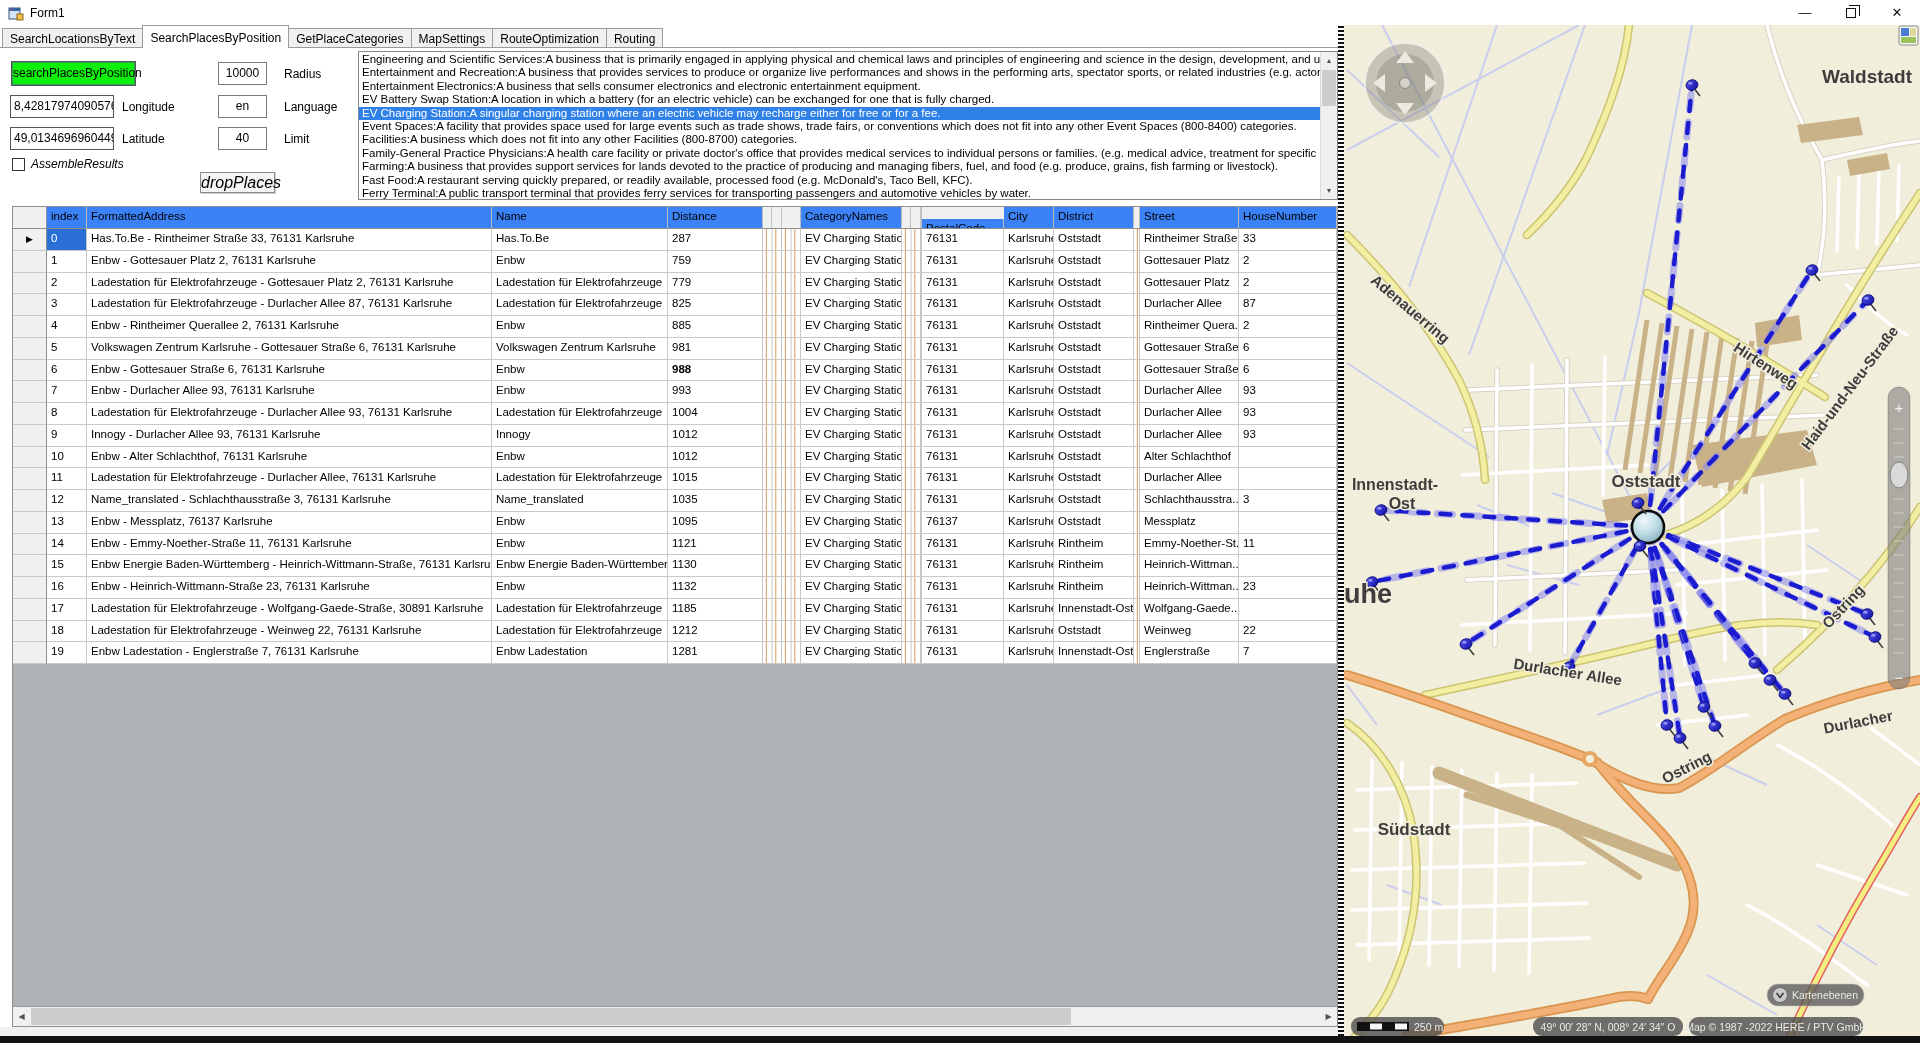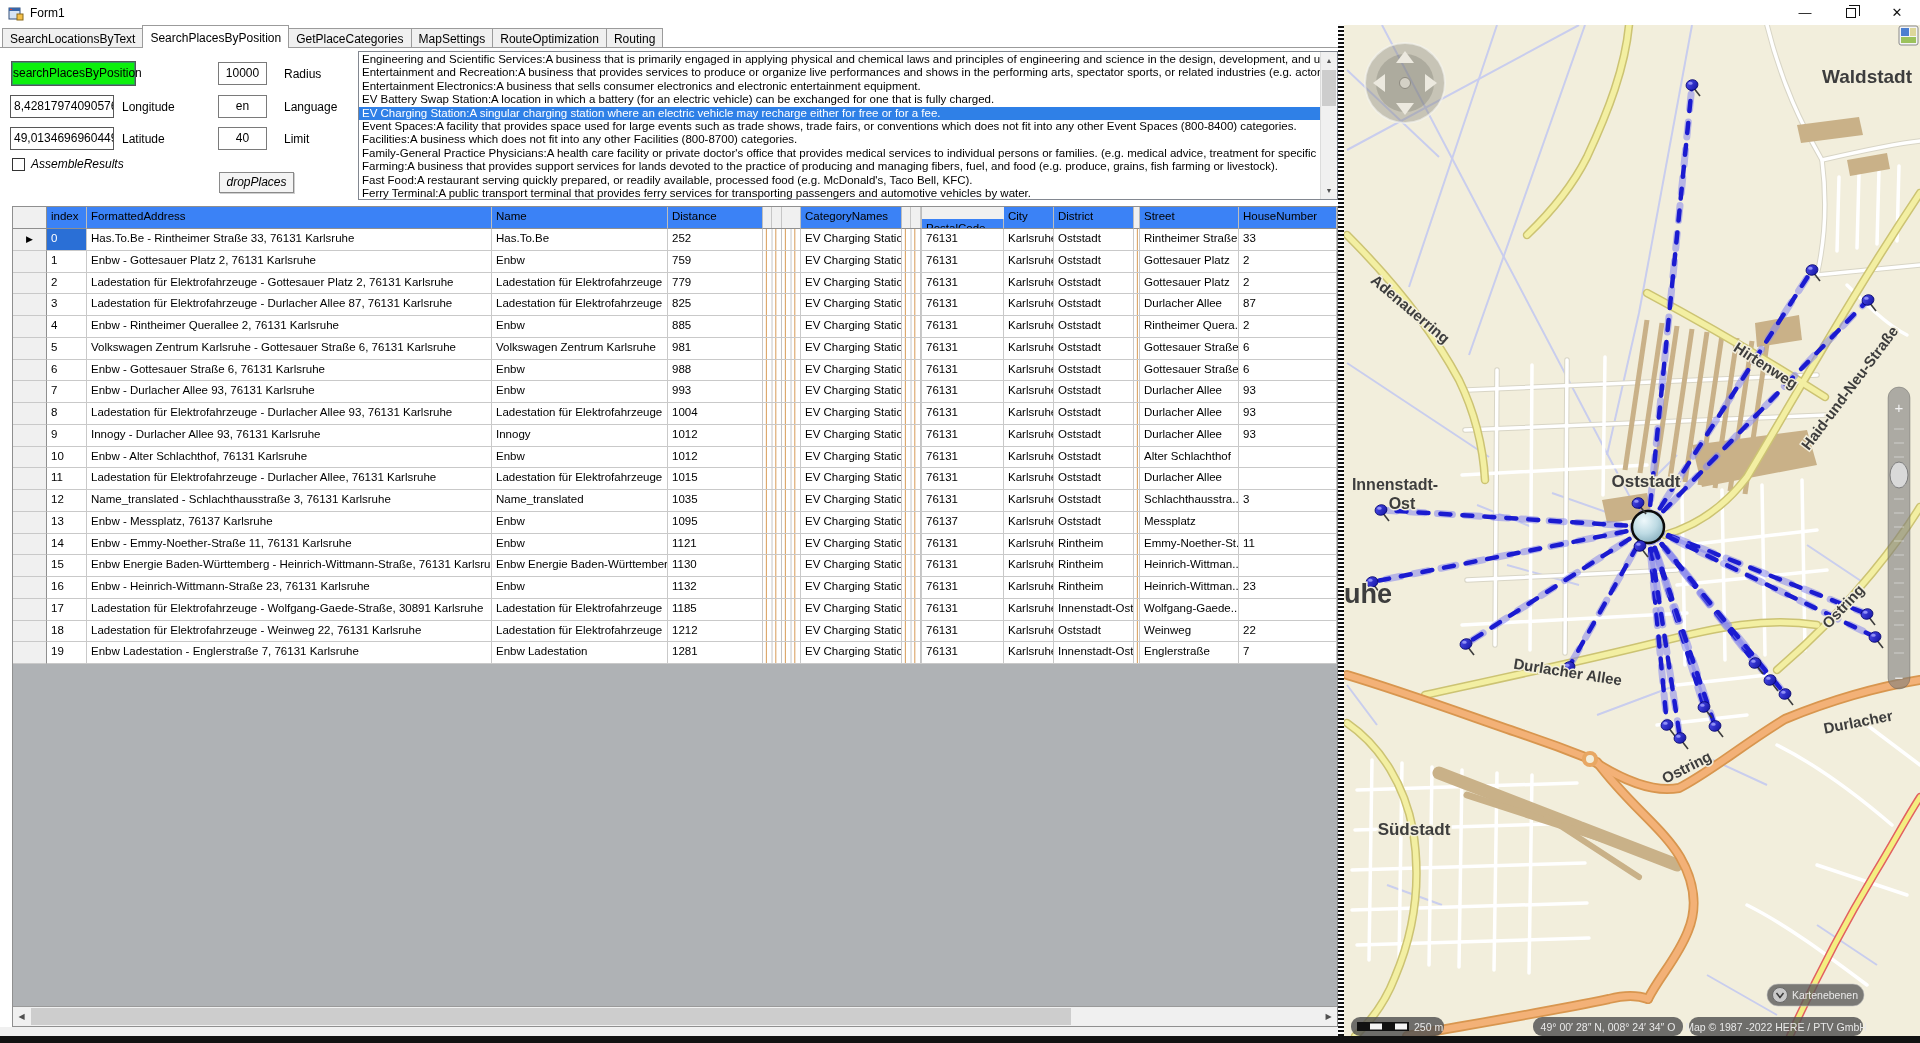--- a/index.html
+++ b/index.html
@@ -24,21 +24,21 @@
 
   
   .btn-green { position:absolute; left:12px; top:62px; width:123px; height:23px; background:#0cf00c;
                border:1px solid #2f9e5d; outline:1px solid #555; font-size:12px; text-align:center; line-height:21px; }
   .tb { position:absolute; background:#fff; border:1px solid #575757; height:23px; font-size:12px; padding:3px 3px 0 3px; white-space:nowrap; overflow:hidden; }
   .tb.small { text-align:center; border-color:#7a7a7a; }
   .flabel { position:absolute; font-size:12px; white-space:nowrap; }
   .checkbox { position:absolute; left:12px; top:158px; width:13px; height:13px; background:#fff; border:1px solid #333; }
   .cblabel { position:absolute; left:31px; top:157px; font-style:italic; }
   .btn-drop { position:absolute; left:200px; top:172px; width:75px; height:21px; background:#f4f4f4; border:1px solid #8a8a8a;
-              font-style:italic; font-size:12px; text-align:center; line-height:19px; box-shadow:1px 1px 0 #cfcfcf;margin-left:19px; }
+              font-style:italic; font-size:16px; text-align:center; line-height:19px; box-shadow:1px 1px 0 #cfcfcf; }
 
   
   .listbox { position:absolute; left:358px; top:51px; width:980px; height:149px; background:#fff; border:1px solid #828790; overflow:hidden; }
   .lb-items { position:absolute; left:0; top:1px; right:17px; }
   .lb-item { height:13.4px; line-height:13.4px; font-size:11.5px; padding-left:3px; white-space:nowrap; overflow:hidden; }
   .lb-item.selected { background:#2f80e7; color:#fff; }
   .lb-scroll { position:absolute; right:0; top:0; width:17px; height:100%; background:#f0f0f0; border-left:1px solid #dcdcdc; }
   .lb-arrow { position:absolute; left:0; width:16px; height:17px; display:flex; align-items:center; justify-content:center; font-size:7px; color:#505050; }
   .lb-thumb { position:absolute; left:1px; top:18px; width:14px; height:36px; background:#cdcdcd; }
 
@@ -158,21 +158,21 @@
         <div class="hcell" style="width: 80px;">District</div>
         <div class="hcell stripe" style="width: 6px;"></div>
         <div class="hcell" style="width: 99px;">Street</div>
         <div class="hcell" style="width: 98px;">HouseNumber</div>
       </div>
     <div id="gbody" style="display:contents;"><div class="g-row">
           <div class="selcell">▶</div>
           <div class="cell selidx" style="width: 40px;">0</div>
           <div class="cell" style="width: 405px;">Has.To.Be - Rintheimer Straße 33, 76131 Karlsruhe</div>
           <div class="cell" style="width: 176px;">Has.To.Be</div>
-          <div class="cell" style="width: 95px;">252</div>
+          <div class="cell" style="width: 95px;">287</div>
           <div class="cell stripe" style="width: 38px;"></div>
           <div class="cell" style="width: 101px;">EV Charging Station</div>
           <div class="cell stripe" style="width: 20px;"></div>
           <div class="cell" style="width: 82px;">76131</div>
           <div class="cell" style="width: 50px;">Karlsruhe</div>
           <div class="cell" style="width: 80px;">Oststadt</div>
           <div class="cell stripe" style="width: 6px;"></div>
           <div class="cell" style="width: 99px;">Rintheimer Straße</div>
           <div class="cell" style="width: 98px;">33</div>
         </div><div class="g-row">
@@ -248,21 +248,21 @@
           <div class="cell" style="width: 50px;">Karlsruhe</div>
           <div class="cell" style="width: 80px;">Oststadt</div>
           <div class="cell stripe" style="width: 6px;"></div>
           <div class="cell" style="width: 99px;">Gottesauer Straße</div>
           <div class="cell" style="width: 98px;">6</div>
         </div><div class="g-row">
           <div class="selcell"></div>
           <div class="cell" style="width: 40px;">6</div>
           <div class="cell" style="width: 405px;">Enbw - Gottesauer Straße 6, 76131 Karlsruhe</div>
           <div class="cell" style="width: 176px;">Enbw</div>
-          <div class="cell" style="width: 95px;">988</div>
+          <div class="cell" style="width: 95px; font-weight: bold;">988</div>
           <div class="cell stripe" style="width: 38px;"></div>
           <div class="cell" style="width: 101px;">EV Charging Station</div>
           <div class="cell stripe" style="width: 20px;"></div>
           <div class="cell" style="width: 82px;">76131</div>
           <div class="cell" style="width: 50px;">Karlsruhe</div>
           <div class="cell" style="width: 80px;">Oststadt</div>
           <div class="cell stripe" style="width: 6px;"></div>
           <div class="cell" style="width: 99px;">Gottesauer Straße</div>
           <div class="cell" style="width: 98px;">6</div>
         </div><div class="g-row">

